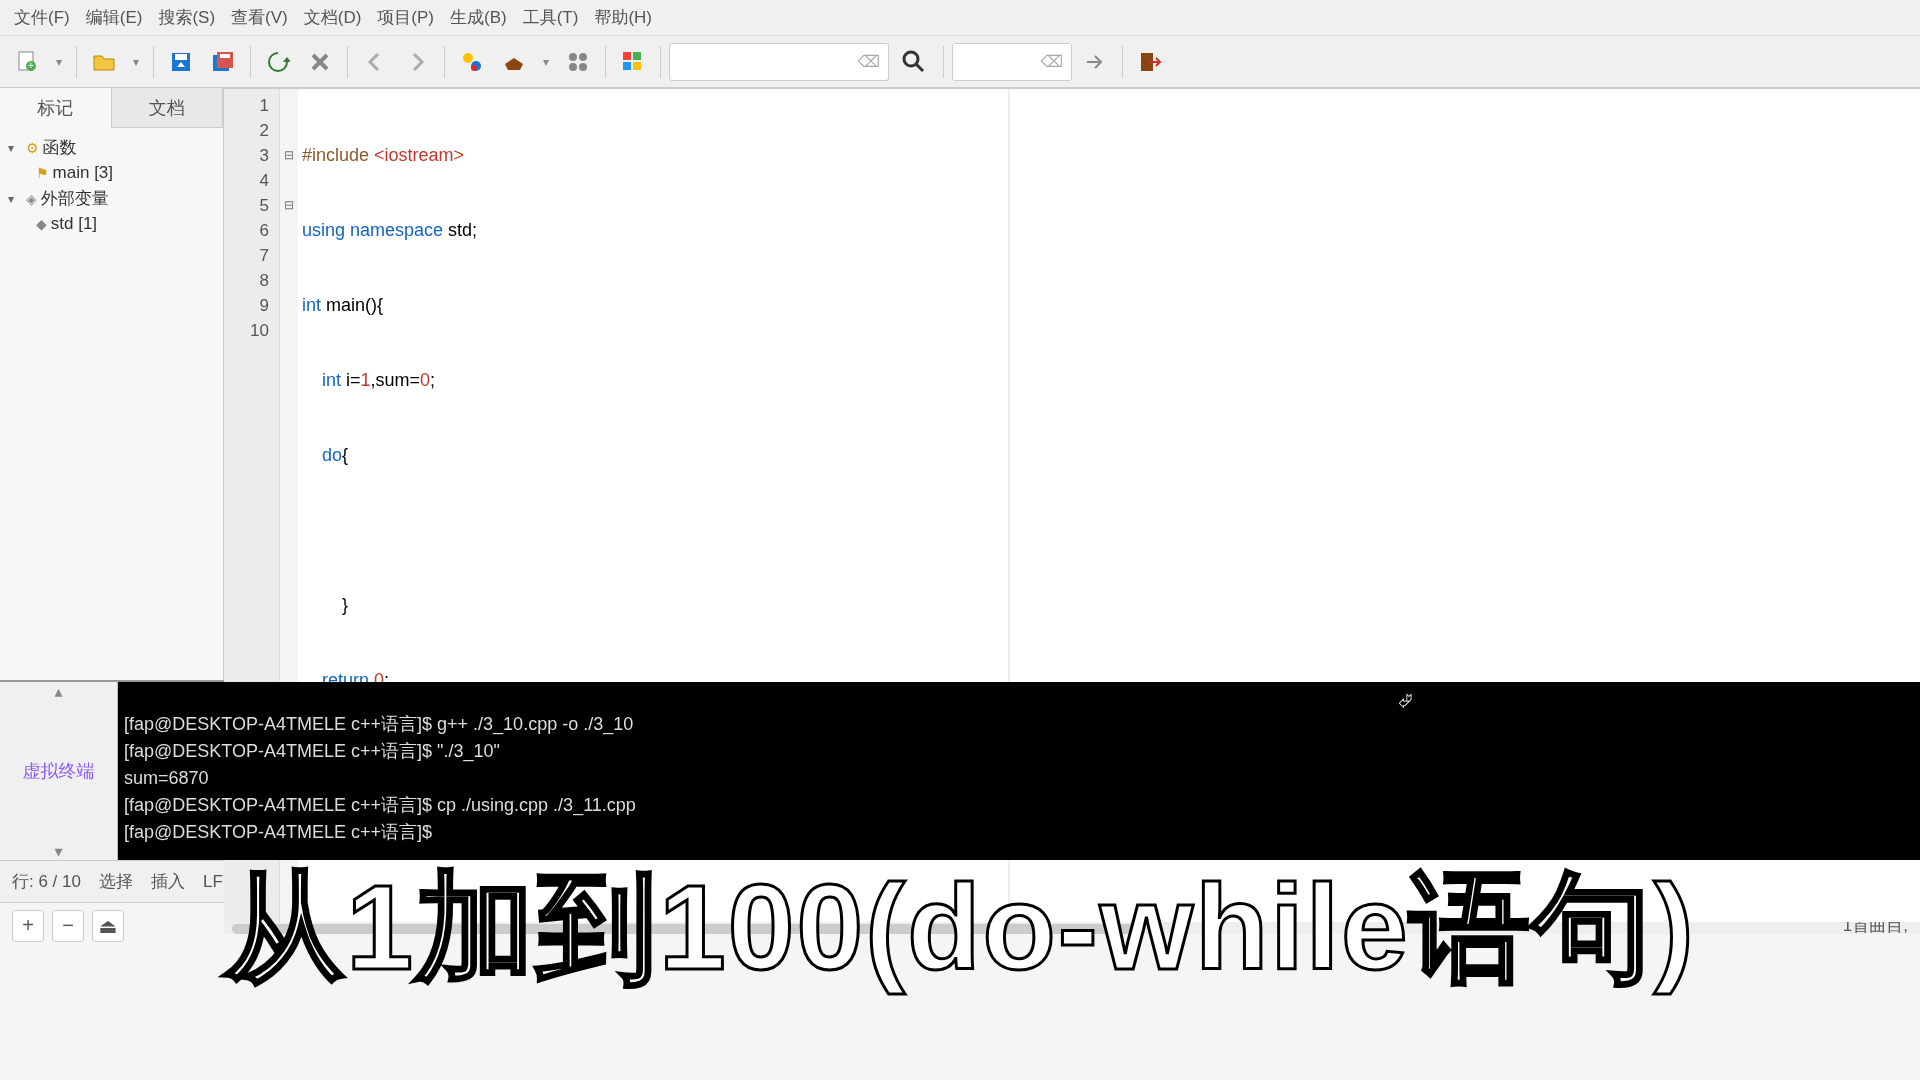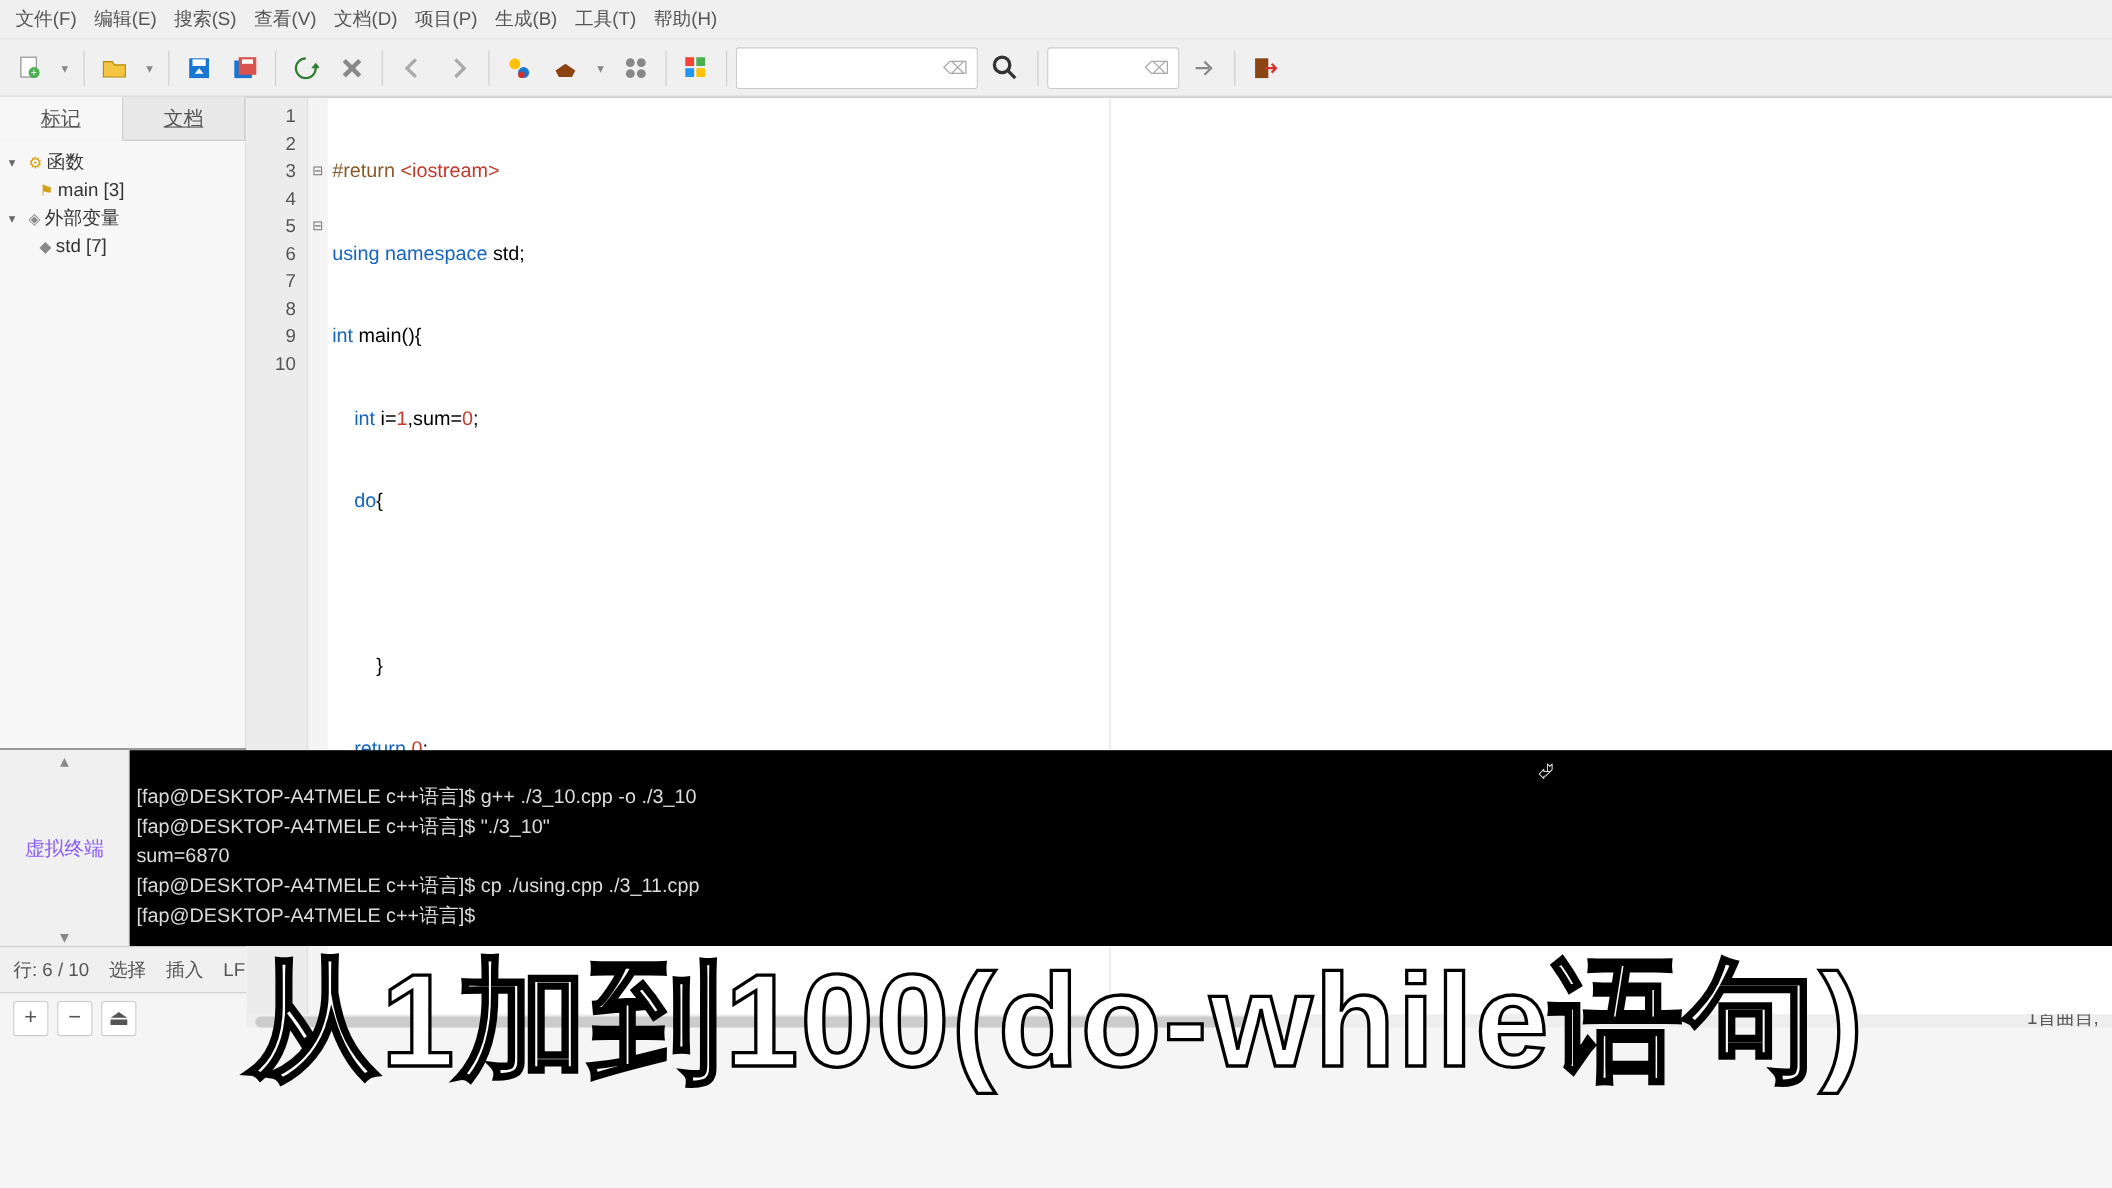--- a/index.html
+++ b/index.html
@@ -15,21 +15,21 @@
 .sep { width:1px; height:32px; background:#ccc; margin:0 4px; }
 .drop { width:18px; height:38px; display:flex; align-items:center; justify-content:center; color:#888; font-size:12px; }
 .searchbox { width:220px; height:38px; border:1px solid #ccc; background:#fff; border-radius:3px; display:flex; align-items:center; padding:0 8px; position:relative; }
 .searchbox .clear { position:absolute; right:8px; color:#aaa; cursor:pointer; }
 .searchbtn { width:42px; height:42px; display:flex; align-items:center; justify-content:center; cursor:pointer; }
 
 
 .main-row { display:flex; height:592px; }
 .sidebar-col { width:224px; display:flex; flex-direction:column; border-right:1px solid #ccc; background:#f7f7f7; }
 .side-tabs { display:flex; height:40px; background:#e8e8e8; }
-.side-tab { flex:1; display:flex; align-items:center; justify-content:center; font-size:18px; color:#555; border-right:1px solid #ccc; border-bottom:1px solid #ccc; cursor:pointer;text-decoration:underline; }
+.side-tab { flex:1; display:flex; align-items:center; justify-content:center; font-size:18px; color:#555; border-right:1px solid #ccc; border-bottom:1px solid #ccc; cursor:pointer; }
 .side-tab.active { background:#f7f7f7; border-bottom:none; }
 .tree { flex:1; padding:6px 4px; font-size:17px; color:#333; }
 .tree-item { display:flex; align-items:center; padding:2px 4px; cursor:pointer; }
 .tree-item .twisty { width:14px; color:#666; font-size:12px; }
 .tree-item .icn { margin:0 4px; font-size:14px; }
 .indent1 { padding-left:28px; }
 
 
 .editor-col { flex:1; display:flex; flex-direction:column; min-width:0; }
 .tabstrip { display:flex; height:40px; background:#e8e8e8; align-items:center; border-bottom:1px solid #ccc; overflow:hidden; }
@@ -220,21 +220,21 @@
           <span class="icn" style="color:#d4a017">⚑</span>
           <span>main [3]</span>
         </div>
       <div class="tree-item">
           <span class="twisty">▾</span>
           <span class="icn" style="color:#888">◈</span>
           <span>外部变量</span>
         </div>
       <div class="tree-item indent1">
           <span class="icn" style="color:#888">◆</span>
-          <span>std [7]</span>
+          <span>std [1]</span>
         </div>
     </div>
   </div>
 
   <div class="editor-col">
     <div class="tabstrip">
       <div class="tabscroll">◂</div>
       <div class="ftab">
           <span>3_2.cpp</span>
           <span class="close">✕</span>
@@ -297,21 +297,21 @@
           <div>⊟</div>
           <div></div>
           <div>⊟</div>
           <div></div>
           <div></div>
           <div></div>
           <div></div>
           <div></div>
       </div>
       <div class="code">
-        <div class="code-line"><span class="kw-pp">#return </span><span class="kw-inc">&lt;iostream&gt;</span></div>
+        <div class="code-line"><span class="kw-pp">#include </span><span class="kw-inc">&lt;iostream&gt;</span></div>
         <div class="code-line"><span class="kw">using namespace </span><span>std;</span></div>
         <div class="code-line"><span class="kw">int </span><span>main(){</span></div>
         <div class="code-line"><span class="kw">    int </span><span>i=</span><span class="num">1</span><span>,sum=</span><span class="num">0</span><span>;</span></div>
         <div class="code-line"><span class="kw">    do</span><span>{</span></div>
         <div class="code-line"><span></span></div>
         <div class="code-line"><span>        }</span></div>
         <div class="code-line"><span class="kw">    return </span><span class="num">0</span><span>;</span></div>
         <div class="code-line"><span>    }</span></div>
         <div class="code-line"><span></span></div>
         <div class="codeborder"></div>

